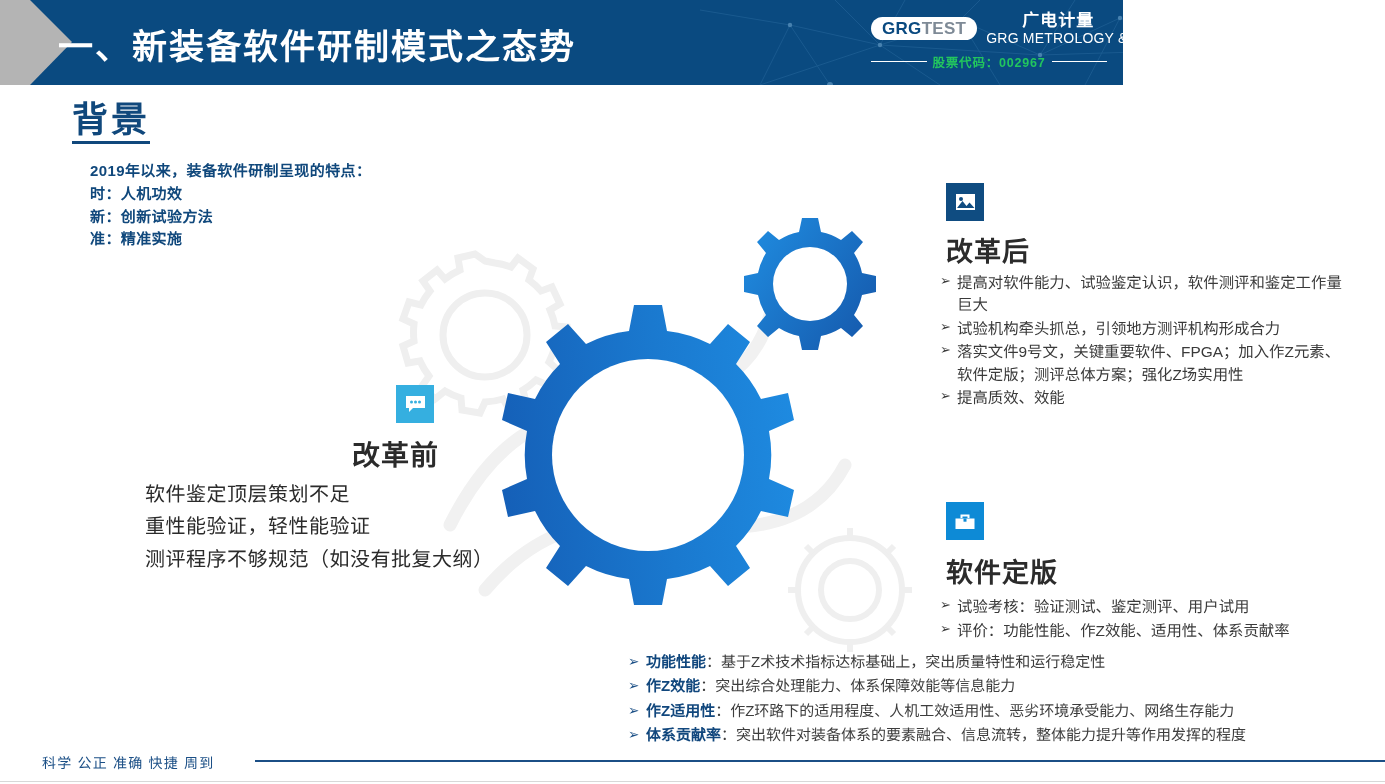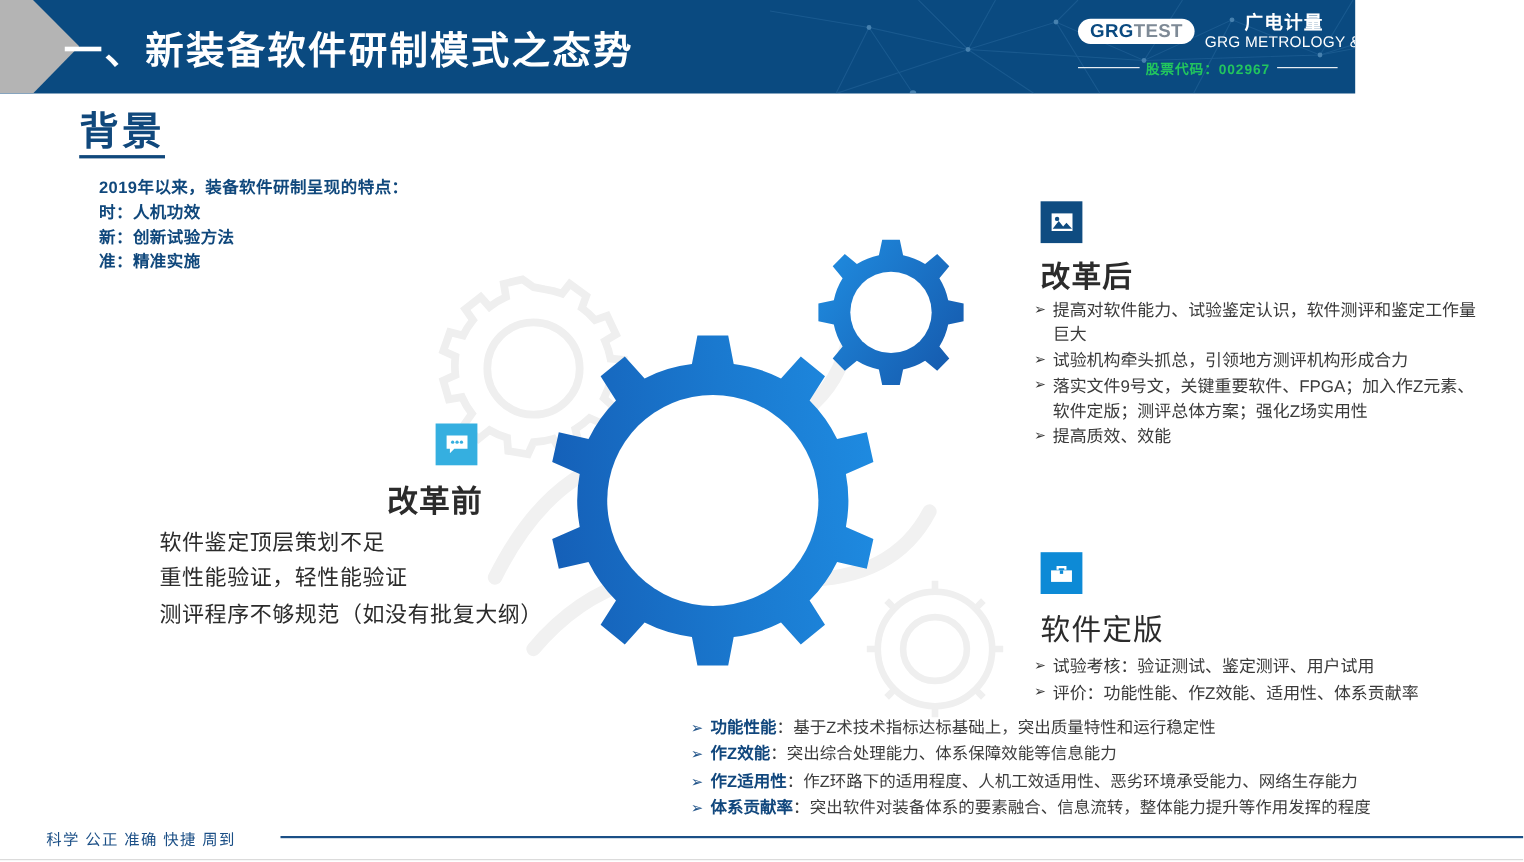--- a/index.html
+++ b/index.html
@@ -14,21 +14,21 @@
     height: 784px;
     overflow: hidden;
     background: #ffffff;
     font-family: "Liberation Sans", "DejaVu Sans", sans-serif;
   }
 
   
   .header {
     position: absolute;
     left: 0; top: 0;
-    width: 1232px;
+    width: 1123px;
     height: 85px;
     background: #0a4a80;
     overflow: hidden;
   }
   .header-net {
     position: absolute;
     left: 0; top: 0;
     width: 1385px; height: 85px;
     opacity: 0.5;
   }
@@ -216,21 +216,21 @@
   }
 
   
   .soft-icon { left: 946px; top: 502px; }
   .soft-head {
     position: absolute;
     left: 946px;
     top: 551px;
     color: #2b2b2b;
     font-size: 27px;
-    font-weight: normal;
+    font-weight: bold;
     letter-spacing: 1px;
     white-space: nowrap;
   }
   .soft-list {
     position: absolute;
     left: 940px;
     top: 595px;
     width: 420px;
     color: #3a3a3a;
     font-size: 15.4px;

